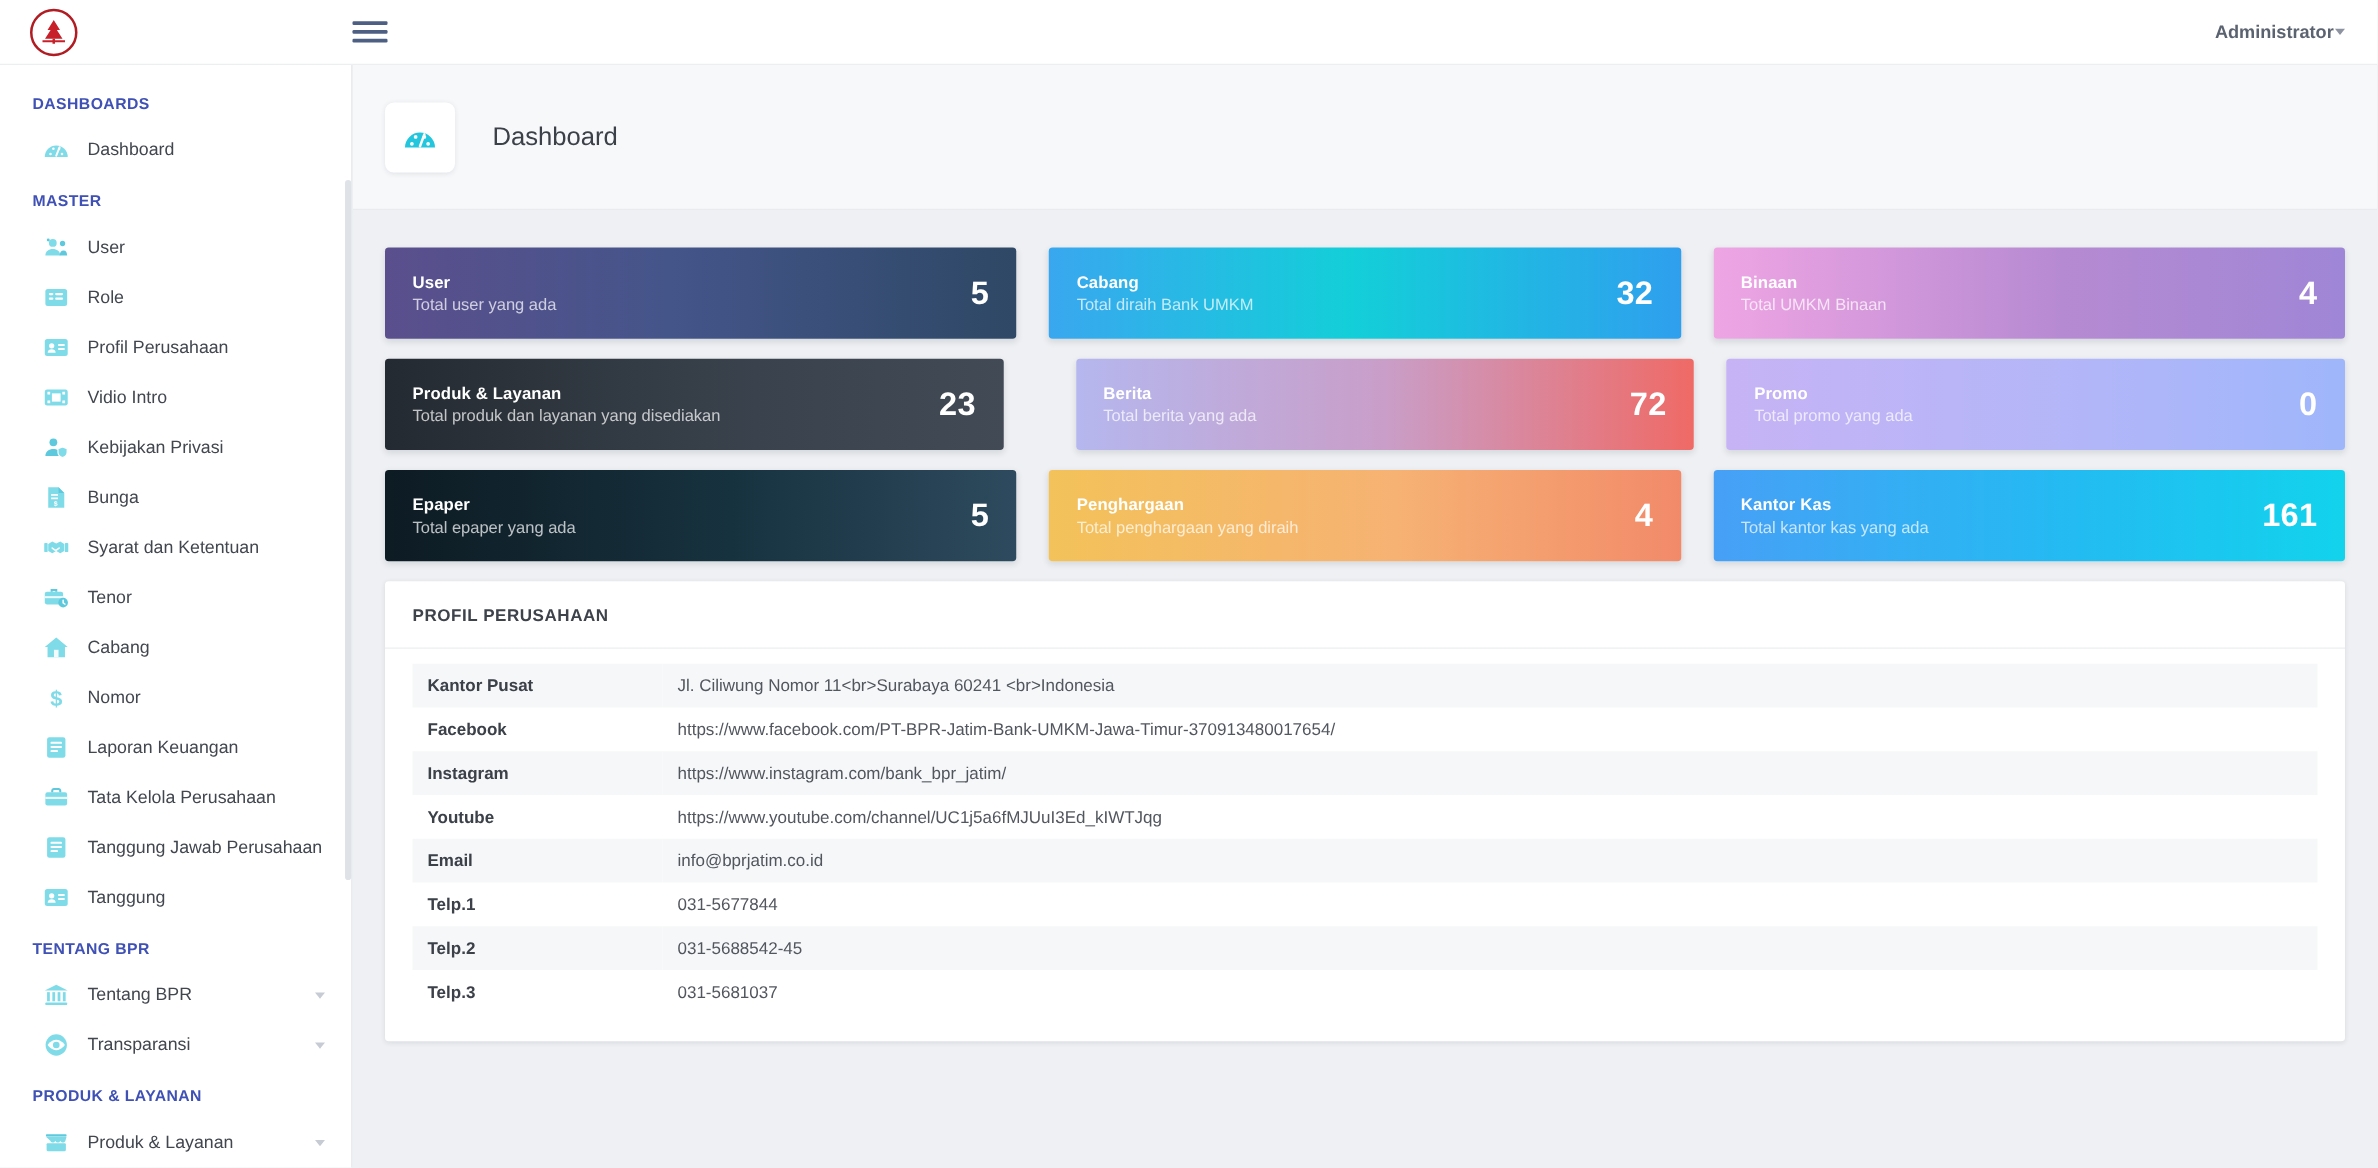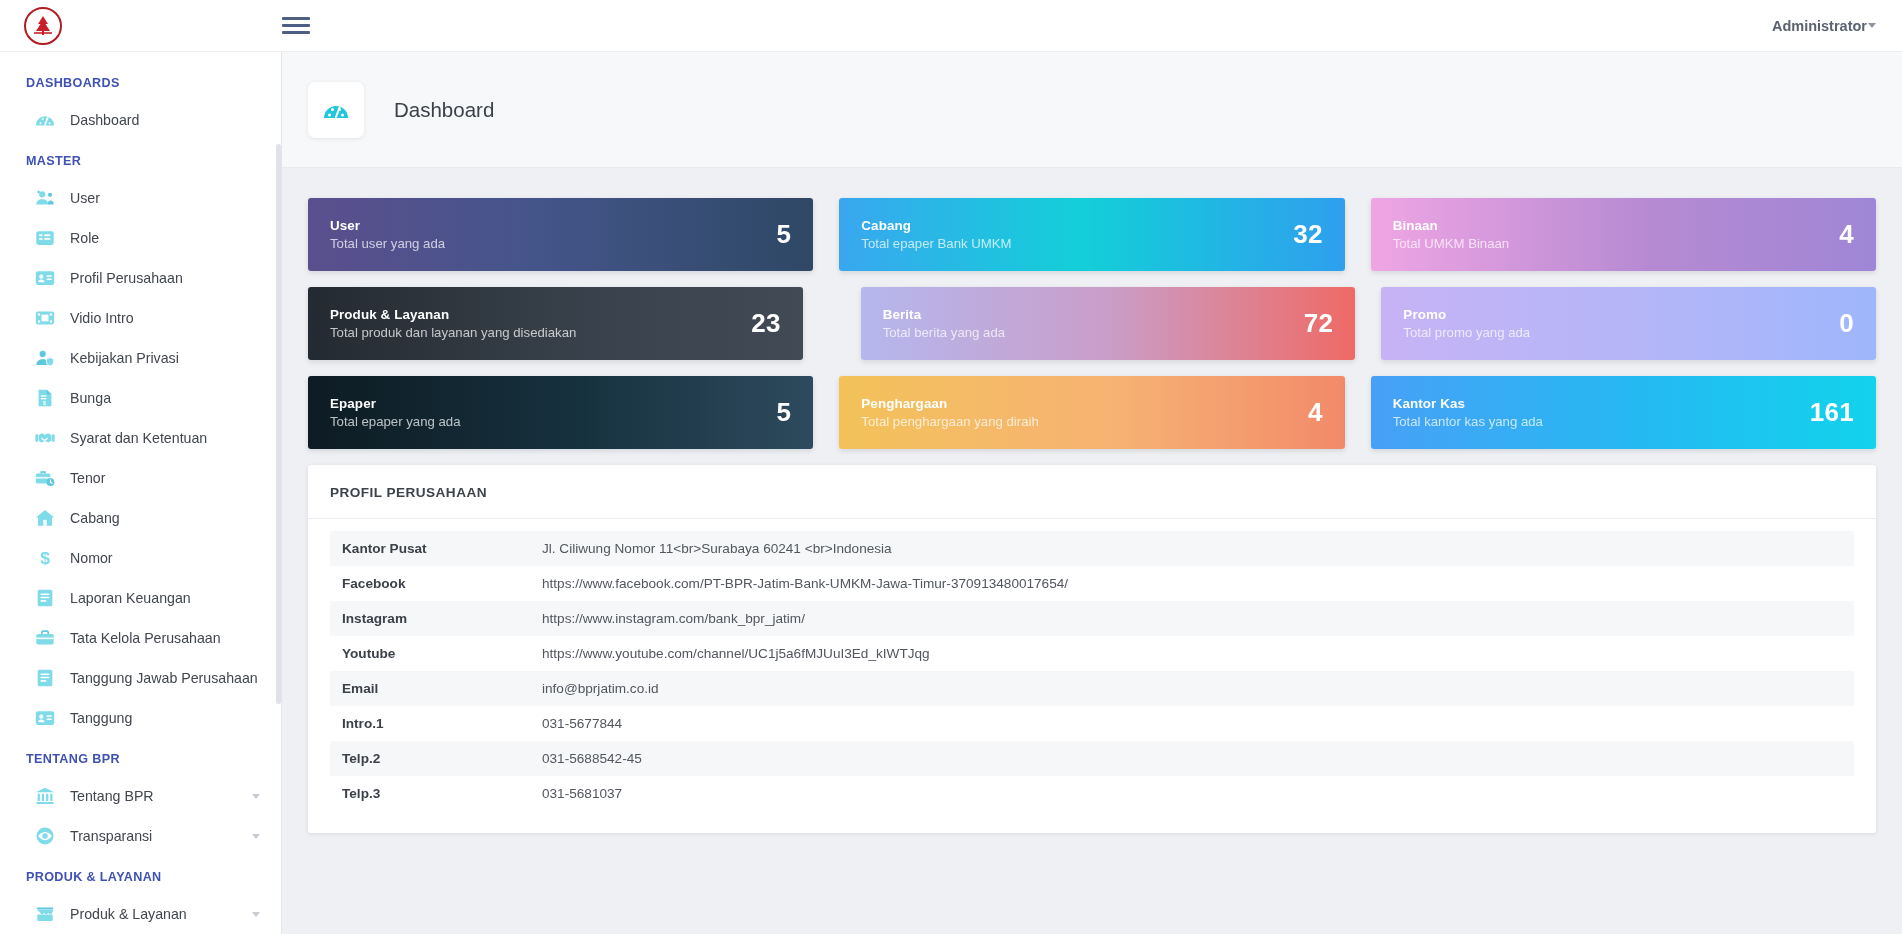--- a/index.html
+++ b/index.html
@@ -394,21 +394,21 @@
         <div class="stat-card" style="background: linear-gradient(90deg, rgb(91, 79, 142) 0%, rgb(68, 85, 138) 45%, rgb(46, 72, 101) 100%);">
           <div class="stat-texts">
             <div class="stat-title">User</div>
             <div class="stat-sub">Total user yang ada</div>
           </div>
           <div class="stat-value">5</div>
         </div>
         <div class="stat-card" style="background: linear-gradient(90deg, rgb(57, 167, 239) 0%, rgb(19, 207, 216) 48%, rgb(47, 159, 238) 100%);">
           <div class="stat-texts">
             <div class="stat-title">Cabang</div>
-            <div class="stat-sub">Total epaper Bank UMKM</div>
+            <div class="stat-sub">Total diraih Bank UMKM</div>
           </div>
           <div class="stat-value">32</div>
         </div>
         <div class="stat-card" style="background: linear-gradient(90deg, rgb(239, 165, 228) 0%, rgb(182, 138, 210) 55%, rgb(159, 134, 214) 100%);">
           <div class="stat-texts">
             <div class="stat-title">Binaan</div>
             <div class="stat-sub">Total UMKM Binaan</div>
           </div>
           <div class="stat-value">4</div>
         </div>
@@ -480,21 +480,21 @@
             </tr>
             <tr class="even">
               <td class="k">Youtube</td>
               <td class="v">https://www.youtube.com/channel/UC1j5a6fMJUuI3Ed_kIWTJqg</td>
             </tr>
             <tr class="odd">
               <td class="k">Email</td>
               <td class="v">info@bprjatim.co.id</td>
             </tr>
             <tr class="even">
-              <td class="k">Intro.1</td>
+              <td class="k">Telp.1</td>
               <td class="v">031-5677844</td>
             </tr>
             <tr class="odd">
               <td class="k">Telp.2</td>
               <td class="v">031-5688542-45</td>
             </tr>
             <tr class="even">
               <td class="k">Telp.3</td>
               <td class="v">031-5681037</td>
             </tr>

